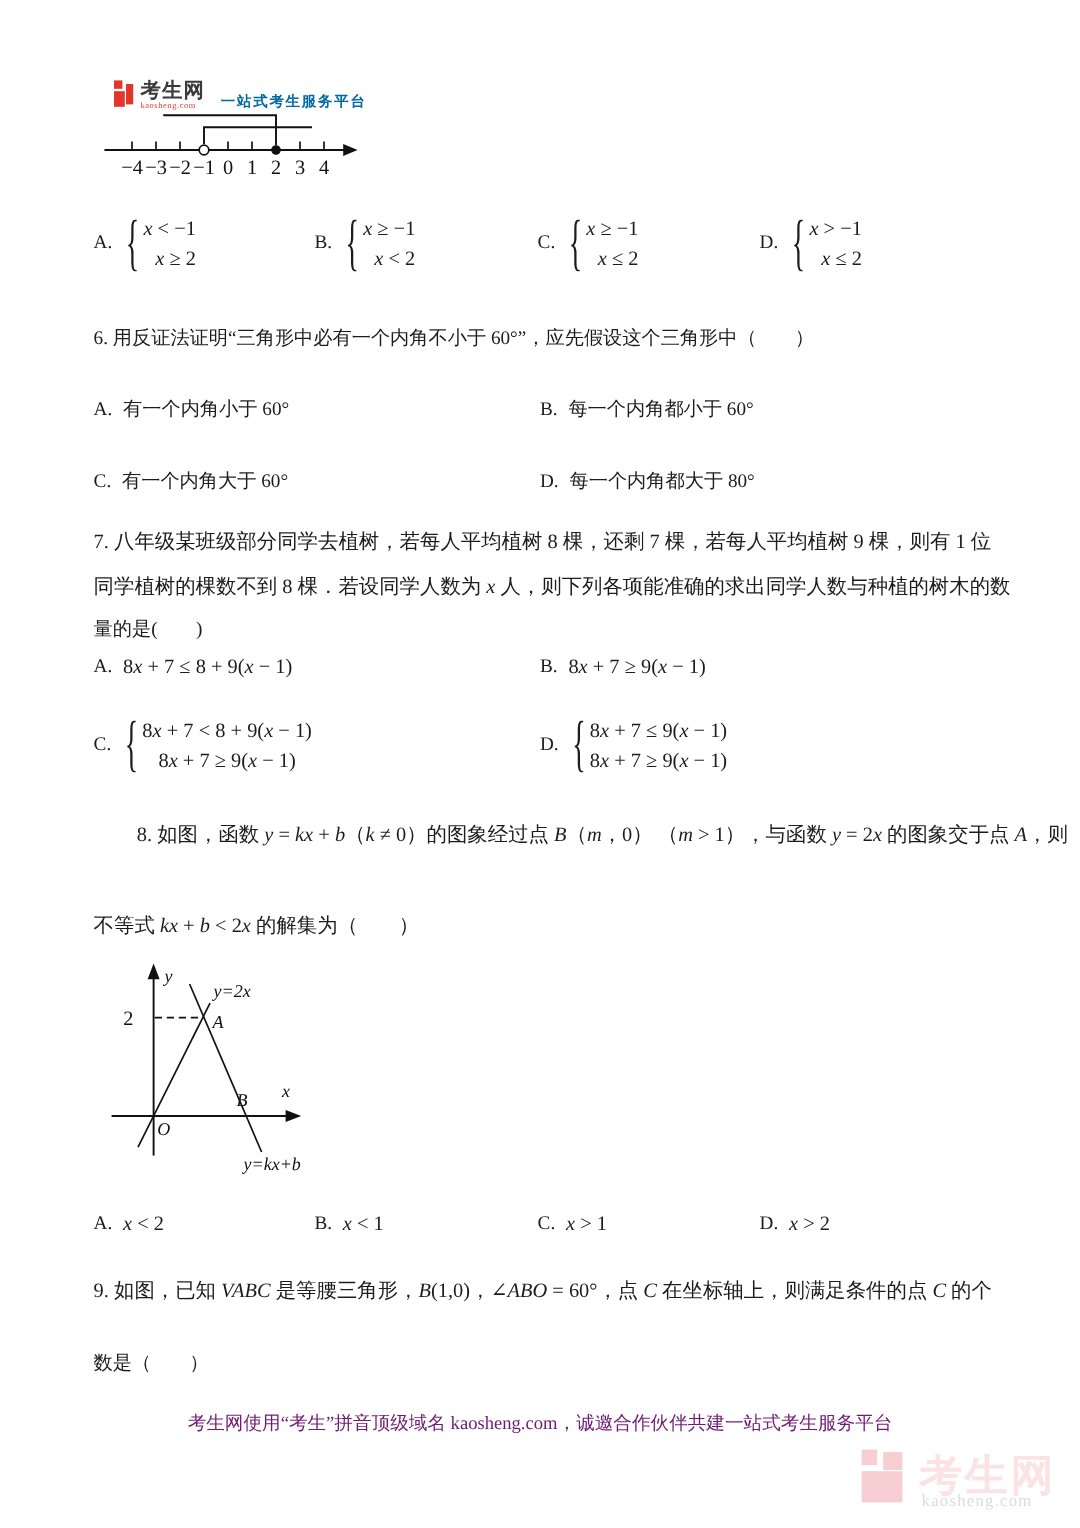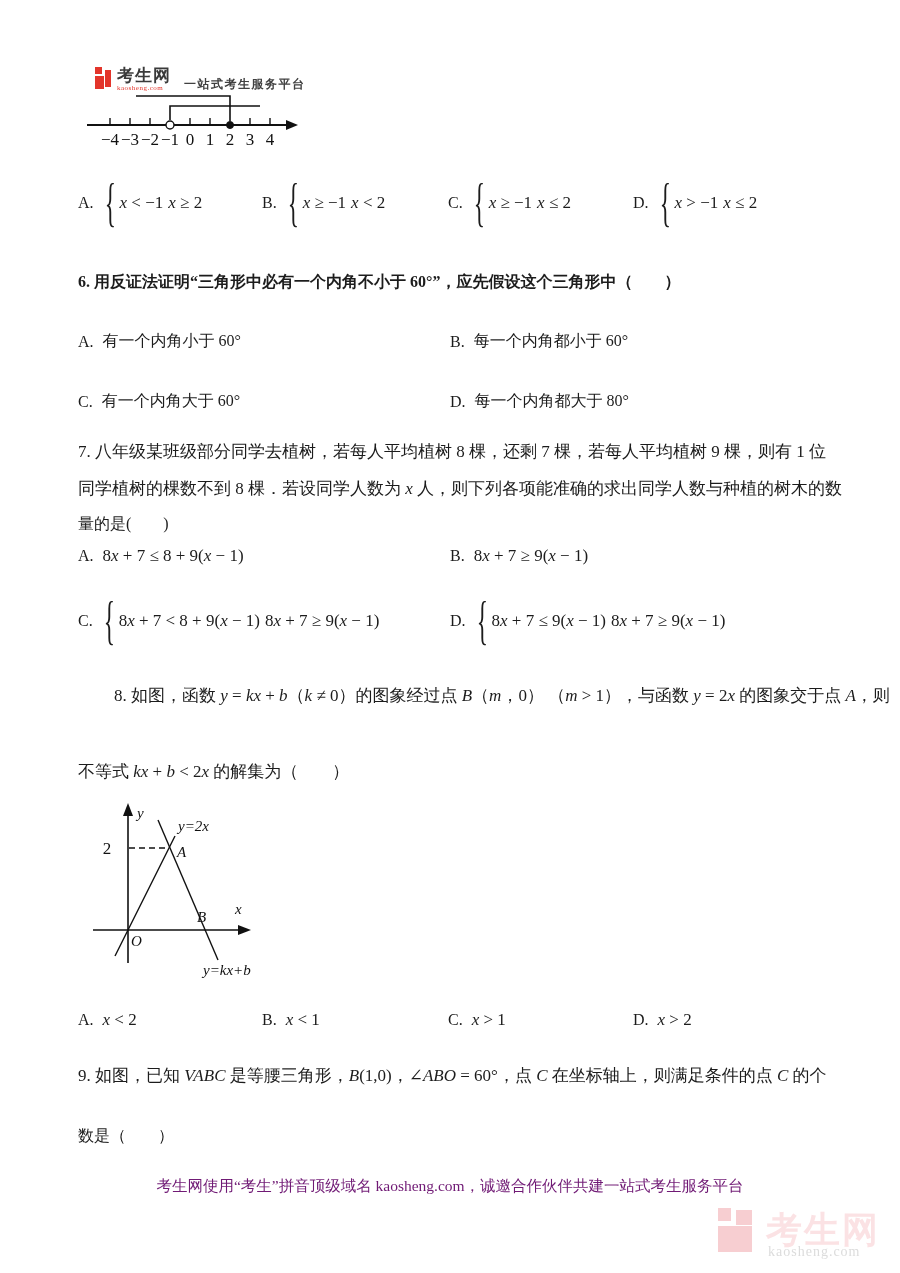--- a/index.html
+++ b/index.html
@@ -8,32 +8,32 @@
   .abs{position:absolute;}
   
   .logo{display:flex;align-items:flex-start;gap:5px;}
   .logo-icon{position:relative;width:17px;height:24px;}
   .logo-icon b{position:absolute;background:#e3352b;display:block;}
   .logo-icon .b1{left:0;top:0;width:7px;height:7px;}
   .logo-icon .b2{left:0;top:9px;width:9px;height:13px;}
   .logo-icon .b3{left:10px;top:3px;width:6px;height:17px;}
   .logo-name{font-size:17px;font-weight:bold;color:#3a3a3a;line-height:1;letter-spacing:1px;}
   .logo-domain{font-size:7px;color:#e3352b;line-height:1.4;letter-spacing:.5px;}
-  .tagline{font-size:12px;color:#404040;font-weight:bold;letter-spacing:1.5px;margin-top:9px;margin-left:8px;}
+  .tagline{font-size:12px;color:#0369a1;font-weight:bold;letter-spacing:1.5px;margin-top:9px;margin-left:8px;}
   
   .q-text{font-size:16px;white-space:nowrap;}
   .math{font-size:17px;}
   .math i{font-style:italic;}
   
   .opt{position:absolute;display:flex;align-items:center;gap:9px;font-size:16px;}
   
   .sys{display:inline-flex;align-items:center;}
   .sys::before{content:"{";font-size:52px;font-weight:100;line-height:.9;
                display:inline-block;transform:scaleX(.45);margin:0 -3px 0 -5px;color:#1c1c1c;}
-  .sys .lines{display:flex;gap:5px;text-align:right;}
+  .sys .lines{display:flex;flex-direction:column;gap:5px;text-align:right;}
   .sys.center .lines{align-items:center;}
   
   svg text{font-family:"Liberation Serif","DejaVu Serif",serif;fill:#111;}
   svg .it{font-style:italic;}
   svg line, svg polyline, svg path{stroke:#111;fill:none;}
   
   .footer{position:absolute;left:0;top:1176px;width:100%;text-align:center;font-size:15.5px;color:#701a75;}
   
   .wm{position:absolute;left:706px;top:1200px;width:190px;height:64px;}
   .wm b{position:absolute;background:#f7ced1;display:block;}
@@ -121,21 +121,21 @@
   <div class="opt" style="left:633px;top:180px;">
     <span>D.</span>
     <span class="sys">
         <span class="lines">
       <span class="math"><i>x</i> &gt; −1</span>
       <span class="math"><i>x</i> ≤ 2</span>
     </span>
       </span>
   </div>
 
-  <div class="abs q-text" style="left:78px;top:272px;font-weight:bold;">6. 用反证法证明“三角形中必有一个内角不小于 60°”，应先假设这个三角形中（　　）</div>
+  <div class="abs q-text" style="left:78px;top:272px;">6. 用反证法证明“三角形中必有一个内角不小于 60°”，应先假设这个三角形中（　　）</div>
   <div class="opt" style="left:78px;top:331px;">
     <span>A.</span>
     <span class="q-text">有一个内角小于 60°</span>
   </div>
   <div class="opt" style="left:450px;top:331px;">
     <span>B.</span>
     <span class="q-text">每一个内角都小于 60°</span>
   </div>
   <div class="opt" style="left:78px;top:391px;">
     <span>C.</span>

